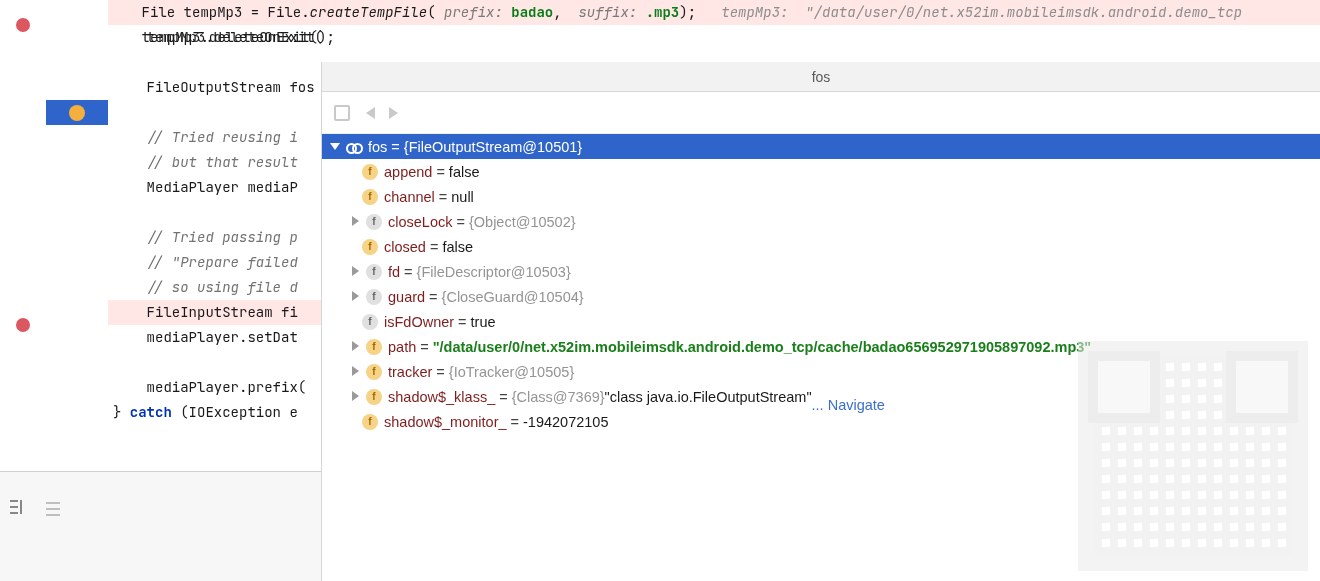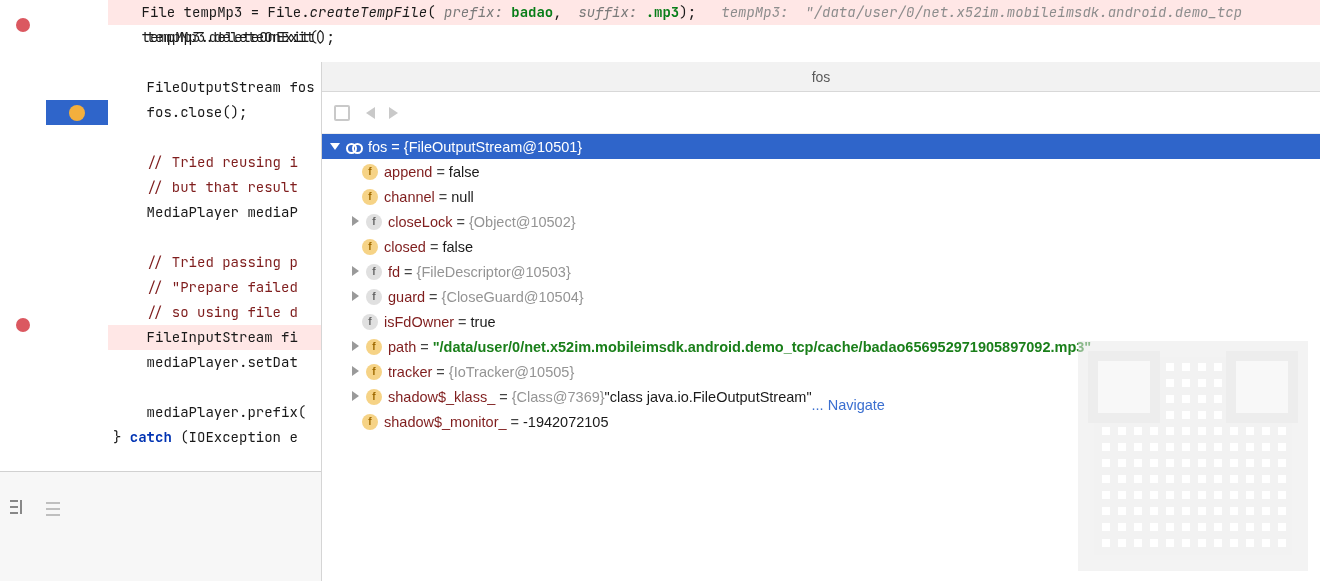--- a/index.html
+++ b/index.html
@@ -33,21 +33,21 @@
   .code-col { width: 213px; position: relative; overflow: hidden; }
   .code-line {
     height: 25px; padding-left: 5px; white-space: pre;
     font-family: "JetBrains Mono","Consolas",monospace;
     font-size: 14px; line-height: 25px; color:#1a1a1a;
   }
   .bp-line { background: #ffe7e6; }
   .exec-line { background: #2f65ca; color: #fff; }
   .exec-gutter { background:#2f65ca; }
   .kw { color:#0033b3; font-weight:bold; }
-  .cmt { color:#7f1d1d; }
+  .cmt { color:#737373; font-style:italic; }
   .str { color:#067d17; font-weight:bold; }
   .param { color:#7a7a7a; font-style:italic; }
   .inlinehint { color:#8d8d8d; font-style:italic; }
 
   .code-full {
     position:absolute; top:0; left:108px; right:0;
     pointer-events:none;
   }
   .code-full .code-line { padding-left:0; }
 
@@ -200,21 +200,20 @@
       <div class="mark" style="top: 425px; position: absolute;"></div>
       <div class="mark" style="top: 450px; position: absolute;"></div>
       <div class="mark" style="top: 475px; position: absolute;"></div>
     </div>
 
   <div class="code-col" id="codecol">
       <div class="code-line bp-line">    File tempMp3 = File.<i>createTempFile</i>( ,  );   </div>
       <div class="code-line">    tempMp3.deleteOnExit();</div>
       <div class="code-line"></div>
       <div class="code-line">    FileOutputStream fos =  FileOutputStream(tempMp3);  </div>
-      <div class="code-line">    fos.close();</div>
       <div class="code-line"></div>
       <div class="code-line"><span class="cmt">    // Tried reusing i</span></div>
       <div class="code-line"><span class="cmt">    // but that result</span></div>
       <div class="code-line">    MediaPlayer mediaP</div>
       <div class="code-line"></div>
       <div class="code-line"><span class="cmt">    // Tried passing p</span></div>
       <div class="code-line"><span class="cmt">    // "Prepare failed</span></div>
       <div class="code-line"><span class="cmt">    // so using file d</span></div>
       <div class="code-line bp-line">    FileInputStream fi</div>
       <div class="code-line">    mediaPlayer.setDat</div>

